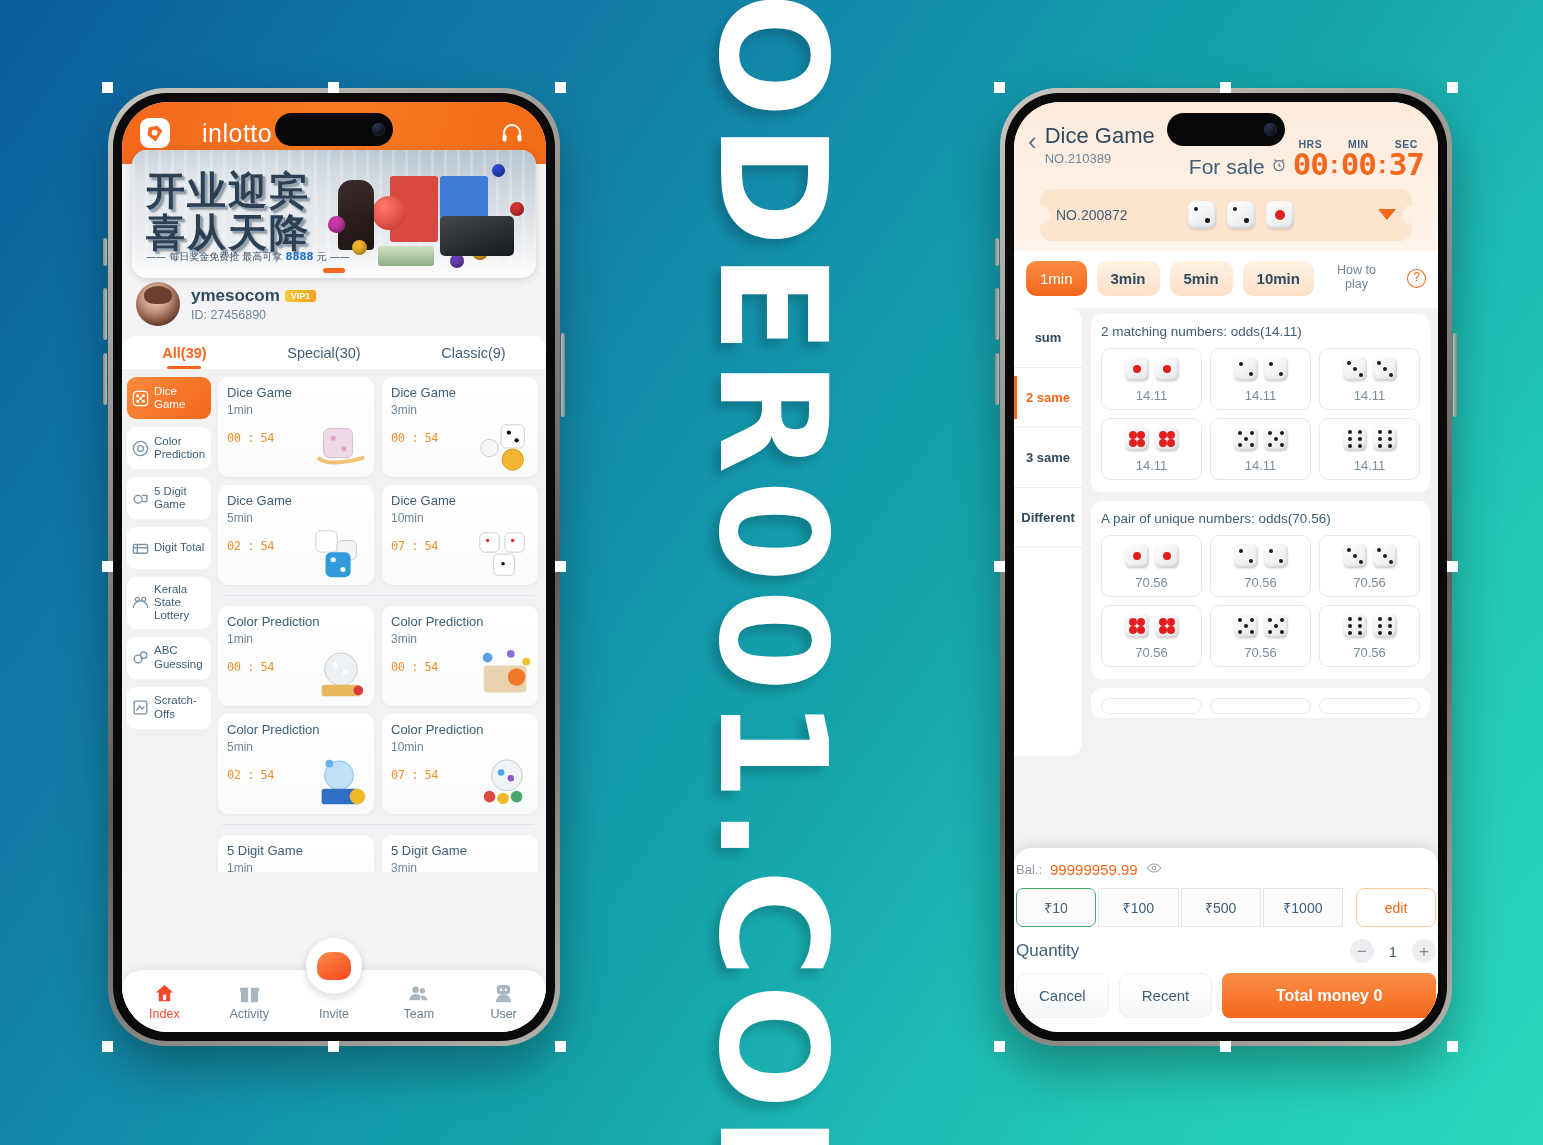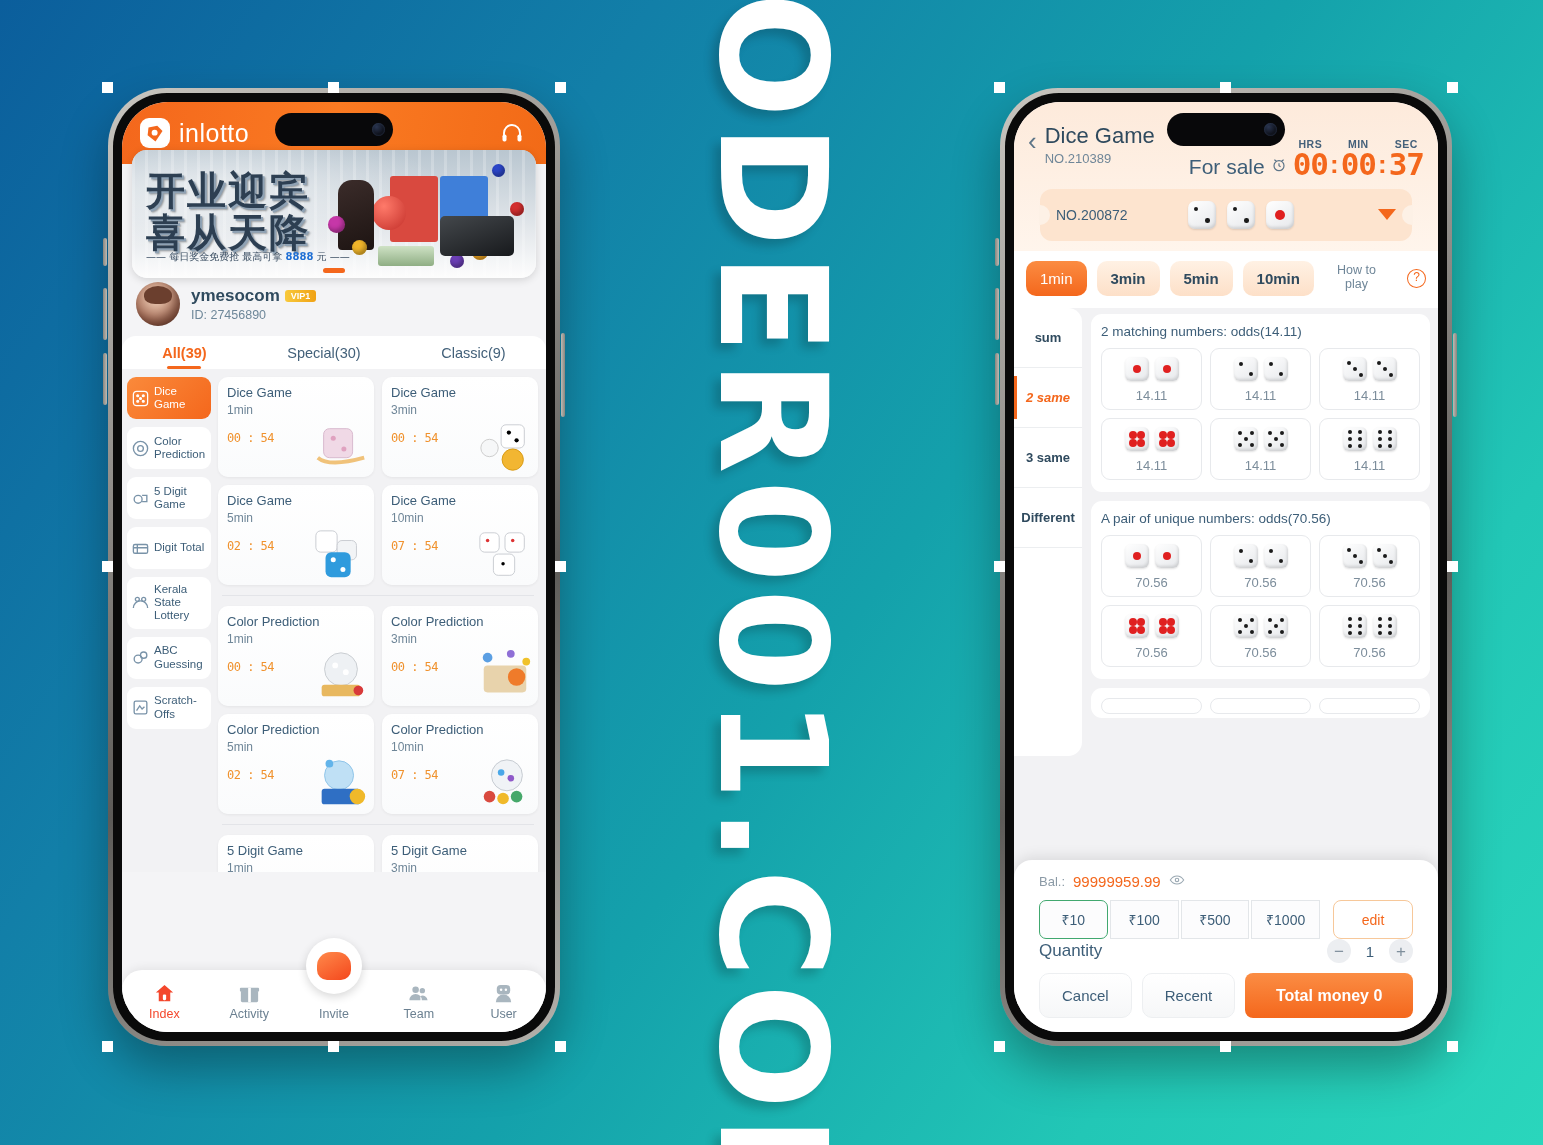--- a/index.html
+++ b/index.html
@@ -70,20 +70,21 @@
   
   .handle { position: absolute; width: 11px; height: 11px; background: #fff; z-index: 90; }
 
   
   #phone-left { left: 108px; top: 88px; width: 452px; height: 958px; }
 
   .l-header {
     background: linear-gradient(100deg,#f4671c,#fa7a22 50%,#f26a17);
     height: 62px; display: flex; align-items: center; padding: 0 18px;
     position: relative;
+    gap: 23px;
   }
   .logo-mark {
     width: 30px; height: 30px; border-radius: 9px; background:#fff;
     display:flex;align-items:center;justify-content:center; margin-right: 9px;
   }
   .logo-mark svg { width: 21px; height: 21px; }
   .logo-text { color:#fff; font-size: 25px; letter-spacing: .5px; font-weight: 400; }
   .headset { position:absolute; right: 22px; top: 19px; }
 
   .banner {
@@ -271,21 +272,21 @@
     color:#f4671c;font-size:12px;display:flex;align-items:center;justify-content:center;
   }
 
   .r-body { display:flex; background:#f2f2f4; padding: 0; height: 448px; overflow:hidden; }
   .r-side { width: 68px; background:#fff; border-radius: 0 14px 14px 0; flex-shrink:0; }
   .r-side-item {
     height: 60px; display:flex;align-items:center;justify-content:center;
     font-size: 13px; color:#2f4a5e; font-weight:bold;
     border-bottom: 1px solid #eceef0; position:relative;
   }
-  .r-side-item.act { color:#f4671c;font-style:italic; }
+  .r-side-item.act { color:#f4671c; }
   .r-side-item.act::before {
     content:''; position:absolute; left:0; top: 8px; bottom: 8px; width: 3px; background:#f4671c;
   }
   .r-main { flex:1; padding: 6px 8px 0 9px; overflow:hidden; }
   .bet-block { background:#fff; border-radius: 11px; padding: 10px 10px 12px; margin-bottom: 9px; }
   .bet-title { font-size: 13.5px; color:#3d5e78; margin-bottom: 9px; }
   .bet-grid { display:grid; grid-template-columns: repeat(3,1fr); gap: 8px; }
   .bet-cell {
     border: 1px solid #e7e9ec; border-radius: 9px; padding: 8px 0 6px;
     display:flex; flex-direction:column; align-items:center; gap: 7px;
@@ -302,26 +303,26 @@
   }
   .die.big { width: 28px;height:28px;border-radius:7px; }
   .pip { position:absolute; border-radius:50%; background:#1b1b1b; width: 4px;height:4px; }
   .pip.red { background:#e02020; width: 8px;height:8px; }
   .die.big .pip { width:4.5px;height:4.5px; }
   .die.big .pip.red { width:10px;height:10px; }
 
   
   .bet-sheet {
     position:absolute; left:0; bottom:0; width:100%;
-    background:#fff; border-radius: 18px 18px 0 0; padding: 12px 25px 14px;
+    background:#fff; border-radius: 18px 18px 0 0; padding: 12px 2px 14px;
     box-shadow: 0 -3px 14px rgba(0,0,0,.1); z-index:25;
   }
   .bal-row { display:flex;align-items:center;gap:8px; font-size: 13px; color:#8b9aa6; margin-bottom: 9px; }
   .bal-amt { color:#f4671c; font-size: 15px; font-weight:500; }
-  .amt-row { display:flex; gap: 3px; margin-bottom: 0; align-items:stretch; }
+  .amt-row { display:flex; gap: 3px; margin-bottom: 12px; align-items:stretch; }
   .amt-btn {
     flex:1; border:1px solid #e3e6e9; background:#fcfcfd; padding: 9px 0; text-align:center;
     font-size: 14px; color:#3d5e78; margin-left: -1px;
   }
   .amt-btn:first-child{margin-left:0;border-radius:7px 0 0 7px;}
   .amt-btn.sel { border: 1.6px solid #41a86f; border-radius:7px; position:relative; z-index:2; }
   .edit-btn {
     width: 80px; margin-left: 10px; border:1.4px solid #f7c89a; border-radius: 8px;
     display:flex;align-items:center;justify-content:center; color:#f4671c; font-size: 14px;
   }

